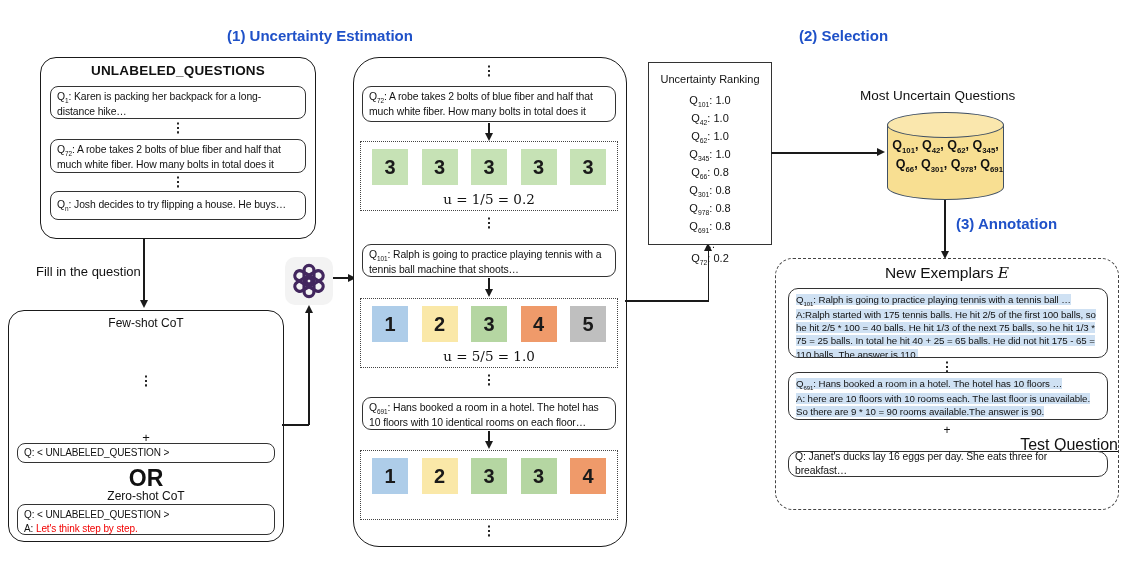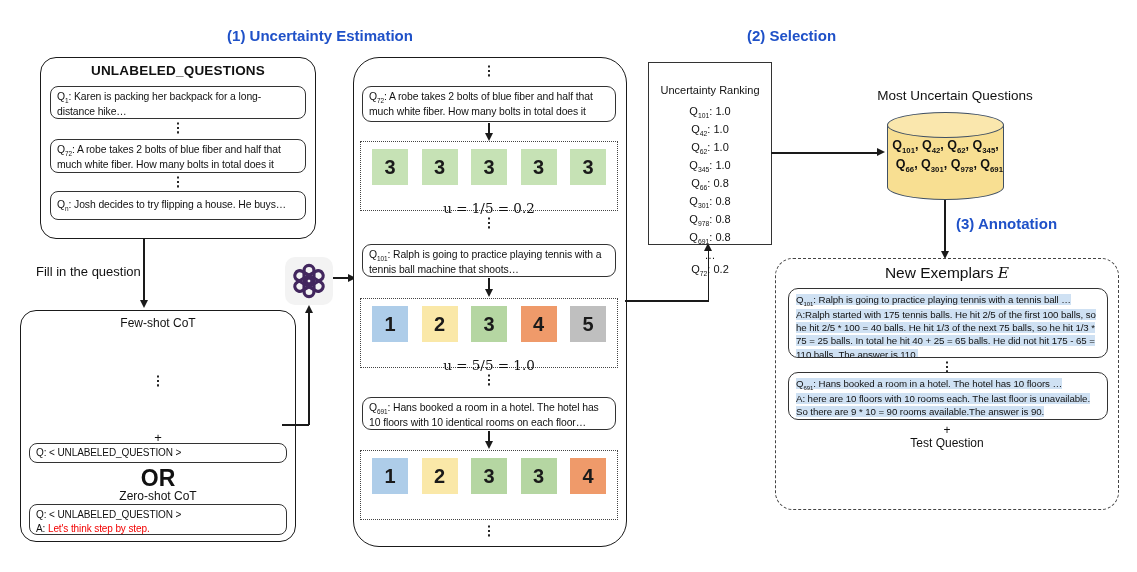--- a/index.html
+++ b/index.html
@@ -31,62 +31,62 @@
   .hline{height:1.6px;background:#1a1a1a;}
   .vline{width:1.6px;background:#1a1a1a;}
   .ah-right{width:0;height:0;border-top:4.5px solid transparent;border-bottom:4.5px solid transparent;border-left:8px solid #1a1a1a;}
   .ah-up{width:0;height:0;border-left:4.5px solid transparent;border-right:4.5px solid transparent;border-bottom:8px solid #1a1a1a;}
   .ah-down{width:0;height:0;border-left:4.5px solid transparent;border-right:4.5px solid transparent;border-top:8px solid #1a1a1a;}
   
   .dotted-box{border:1.3px dotted #444;background:#fff;box-sizing:border-box;padding:7px 11px 0 11px;}
   .sq-row{display:flex;justify-content:space-between;}
   .sq{width:36px;height:36px;display:flex;align-items:center;justify-content:center;
       font-size:20px;font-weight:600;color:#1a1a1a;}
-  .u-line{text-align:center;font-family:"DejaVu Serif",serif;font-size:13.5px;margin-top:15px;}
+  .u-line{text-align:center;font-family:"DejaVu Serif",serif;font-size:13.5px;margin-top:6px;}
   
   .rank-title{font-size:11px;text-align:center;}
   .rrow{font-size:11px;text-align:center;line-height:13.8px;}
   
   .cyl-ellipse{border:1.6px solid #3f4f63;border-radius:50%;box-sizing:border-box;}
   .cyl-body{border-left:1.6px solid #3f4f63;border-right:1.6px solid #3f4f63;box-sizing:border-box;}
   .cyl-text{font-weight:bold;font-size:12.5px;line-height:1.35;text-align:center;}
   .blue-label{font-weight:bold;color:var(--accent-blue);}
   .llm-chip{background:#f3f3f3;border-radius:10px;display:flex;align-items:center;justify-content:center;}
   .mvar{font-family:"DejaVu Serif",serif;font-style:italic;}
   .nx-title{font-size:15px;font-weight:bold;text-align:center;}
-  .small-label{font-size:12px;text-align:center;}
+  .small-label{font-size:16px;text-align:right;text-decoration:underline;}
 </style>
 </head>
 <body>
 
 <div id="stage">
 
   <div class="abs step-header" style="left:180px;top:27px;width:280px;">(1) Uncertainty Estimation</div>
-  <div class="abs step-header" style="left:704px;top:27px;width:175px;">(2) Selection</div>
+  <div class="abs step-header" style="left:756px;top:27px;width:175px;">(2) Selection</div>
 
   <div class="abs rpanel" style="left:8px;top:57px;width:274px;height:180px;margin-left:32px;">
     <div class="panel-title-bold" style="margin-top:5px;">UNLABELED_QUESTIONS</div>
     <div class="abs inner-box" style="left:9px;top:28px;width:256px;height:33px;">
       <div class="qtext"><span>Q</span><sub>1</sub><span>: Karen is packing her backpack for a long-distance hike…</span></div>
     </div>
     <div class="abs vdots" style="left:0;top:63px;width:274px;">⋮</div>
     <div class="abs inner-box" style="left:9px;top:81px;width:256px;height:34px;">
       <div class="qtext"><span>Q</span><sub>72</sub><span>: A robe takes 2 bolts of blue fiber and half that much white fiber. How many bolts in total does it take?</span></div>
     </div>
     <div class="abs vdots" style="left:0;top:117px;width:274px;">⋮</div>
     <div class="abs inner-box" style="left:9px;top:133px;width:256px;height:29px;display:flex;align-items:center;">
       <div class="qtext"><span>Q</span><sub>n</sub><span>: Josh decides to try flipping a house.  He buys…</span></div>
     </div>
   </div>
 
   <div class="abs vline" style="left:143px;top:238px;height:63px;"></div>
   <div class="abs ah-down" style="left:139.5px;top:300px;"></div>
   <div class="abs" style="left:36px;top:264px;font-size:13px;">Fill in the question</div>
 
-  <div class="abs rpanel" style="left:20px;top:310px;width:274px;height:230px;">
+  <div class="abs rpanel" style="left:8px;top:310px;width:274px;height:230px;">
     <div class="panel-title" style="margin-top:5px;">Few-shot CoT</div>
     <div class="abs vdots" style="left:0;top:63px;width:274px;">⋮</div>
     <div class="abs plus" style="left:0;top:120px;width:274px;">+</div>
     <div class="abs inner-box" style="left:8px;top:132px;width:258px;height:20px;display:flex;align-items:center;">
       <div class="exline">Q: &lt; UNLABELED_QUESTION &gt;</div>
     </div>
     <div class="abs or" style="left:0;top:156px;width:274px;">OR</div>
     <div class="abs panel-title" style="left:0;top:178px;width:274px;">Zero-shot CoT</div>
     <div class="abs inner-box" style="left:8px;top:193px;width:258px;height:31px;">
       <div class="exline">Q: &lt; UNLABELED_QUESTION &gt;</div>
@@ -197,40 +197,40 @@
         </div>
       </div>
   </div>
   <div class="abs vdots" style="left:353px;top:524px;width:272px;">⋮</div>
 
   <div class="abs hline" style="left:625px;top:300px;width:84px;"></div>
   <div class="abs vline" style="left:707.5px;top:249px;height:52px;"></div>
   <div class="abs ah-up" style="left:704px;top:243px;"></div>
 
   <div class="abs sq-panel" style="left:648px;top:62px;width:122px;height:181px;">
-    <div class="rank-title" style="margin-top:21px;">Uncertainty Ranking</div>
+    <div class="rank-title" style="margin-top:10px;">Uncertainty Ranking</div>
     <div style="margin-top:9px;">
 
     <div class="rrow"><span>Q</span><sub>101</sub><span>: 1.0</span></div>
         <div class="rrow"><span>Q</span><sub>42</sub><span>: 1.0</span></div>
         <div class="rrow"><span>Q</span><sub>62</sub><span>: 1.0</span></div>
         <div class="rrow"><span>Q</span><sub>345</sub><span>: 1.0</span></div>
         <div class="rrow"><span>Q</span><sub>66</sub><span>: 0.8</span></div>
         <div class="rrow"><span>Q</span><sub>301</sub><span>: 0.8</span></div>
         <div class="rrow"><span>Q</span><sub>978</sub><span>: 0.8</span></div>
         <div class="rrow"><span>Q</span><sub>691</sub><span>: 0.8</span></div>
       </div>
     <div class="rrow">…</div>
     <div class="rrow"><span>Q</span><sub>72</sub><span>: 0.2</span></div>
   </div>
 
   <div class="abs hline" style="left:771px;top:152px;width:108px;"></div>
   <div class="abs ah-right" style="left:877px;top:147.5px;"></div>
 
-  <div class="abs" style="left:860px;top:88px;width:190px;font-size:13.5px;text-align:center;">Most Uncertain Questions</div>
+  <div class="abs" style="left:860px;top:88px;width:190px;font-size:13.5px;">Most Uncertain Questions</div>
   <div class="abs cyl-ellipse" style="left:887px;top:174px;width:117px;height:26px;background:var(--db-yellow);"></div>
   <div class="abs cyl-body" style="left:887px;top:125px;width:117px;height:62px;background:var(--db-yellow);"></div>
   <div class="abs cyl-ellipse" style="left:887px;top:112px;width:117px;height:26px;background:var(--db-yellow-top);"></div>
   <div class="abs cyl-text" style="left:888px;top:137px;width:115px;">
     <div style="white-space:nowrap;">
       
     <span class="cyl-line"><span>Q</span><sub>101</sub><span>, </span></span><span class="cyl-line"><span>Q</span><sub>42</sub><span>, </span></span><span class="cyl-line"><span>Q</span><sub>62</sub><span>, </span></span><span class="cyl-line"><span>Q</span><sub>345</sub><span>,</span></span></div>
     <div style="white-space:nowrap;text-align:right;">
       
     <span class="cyl-line"><span>Q</span><sub>66</sub><span>, </span></span><span class="cyl-line"><span>Q</span><sub>301</sub><span>, </span></span><span class="cyl-line"><span>Q</span><sub>978</sub><span>, </span></span><span class="cyl-line"><span>Q</span><sub>691</sub><span></span></span></div>
@@ -244,15 +244,18 @@
     <div class="nx-title" style="margin-top:5px;font-weight:normal;font-size:15.5px;"><span>New Exemplars </span><span class="mvar">E</span></div>
     <div class="abs inner-box" style="left:12px;top:29px;width:320px;height:70px;border-radius:10px;padding:4px 7px;">
       <div class="etext"><span class="hl-b"><span>Q</span><sub>101</sub><span>: Ralph is going to practice playing tennis with a tennis ball …</span></span><br><span class="hl-b">A:Ralph started with 175 tennis balls. He hit 2/5 of the first 100 balls, so he hit 2/5 * 100 = 40 balls. He hit 1/3 of the next 75 balls, so he hit 1/3 * 75 = 25 balls. In total he hit 40 + 25 = 65 balls. He did not hit 175 - 65 = 110 balls. The answer is 110.</span></div>
     </div>
     <div class="abs vdots" style="left:0;top:101px;width:342px;">⋮</div>
     <div class="abs inner-box" style="left:12px;top:113px;width:320px;height:48px;border-radius:10px;padding:4px 7px;">
       <div class="etext"><span class="hl-b"><span>Q</span><sub>691</sub><span>: Hans booked a room in a hotel. The hotel has 10 floors …</span></span><br><span class="hl-b">A: here are 10 floors with 10 rooms each. The last floor is unavailable. So there are 9 * 10 = 90 rooms available.The answer is 90.</span></div>
     </div>
     <div class="abs plus" style="left:0;top:165px;width:342px;font-size:12px;">+</div>
     <div class="abs small-label" style="left:0;top:177px;width:342px;">Test Question</div>
+    <div class="abs inner-box" style="left:12px;top:192px;width:320px;height:26px;border-radius:10px;display:flex;align-items:center;">
+      <div class="qtext">Q: Janet's ducks lay 16 eggs per day. She eats three for breakfast…</div>
+    </div>
   </div>
 
 </div>
 
 </body></html>

